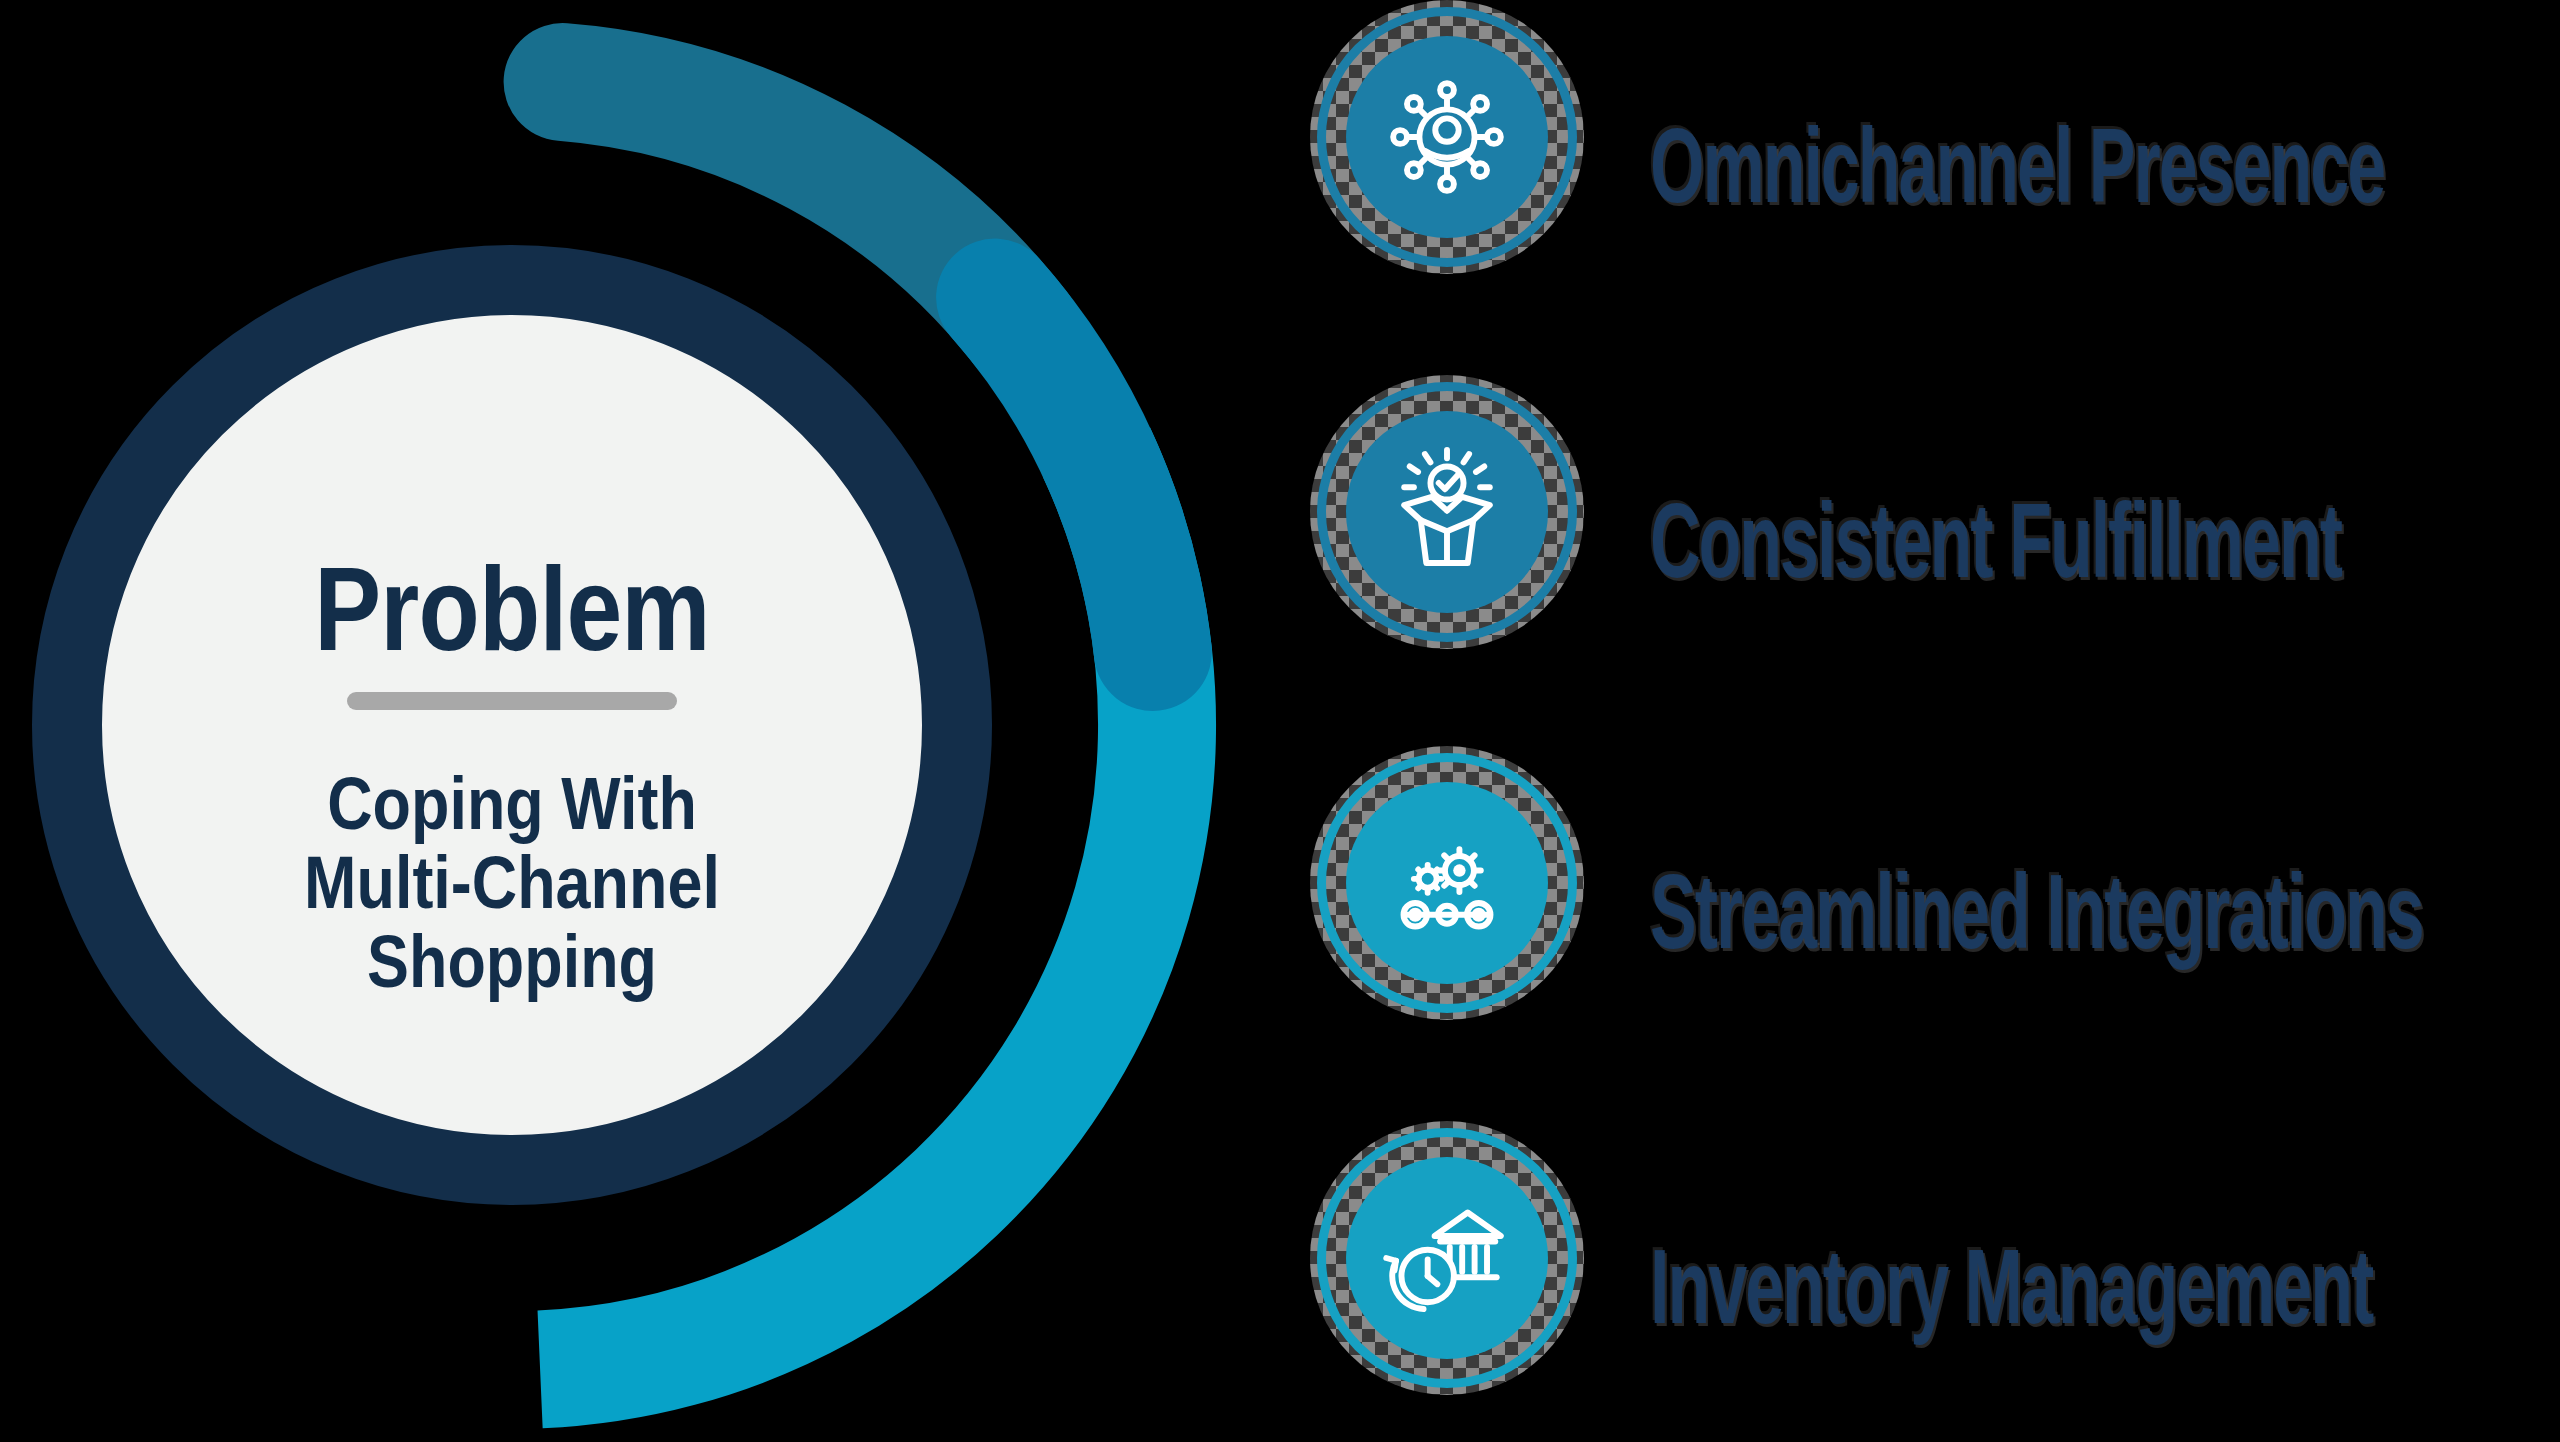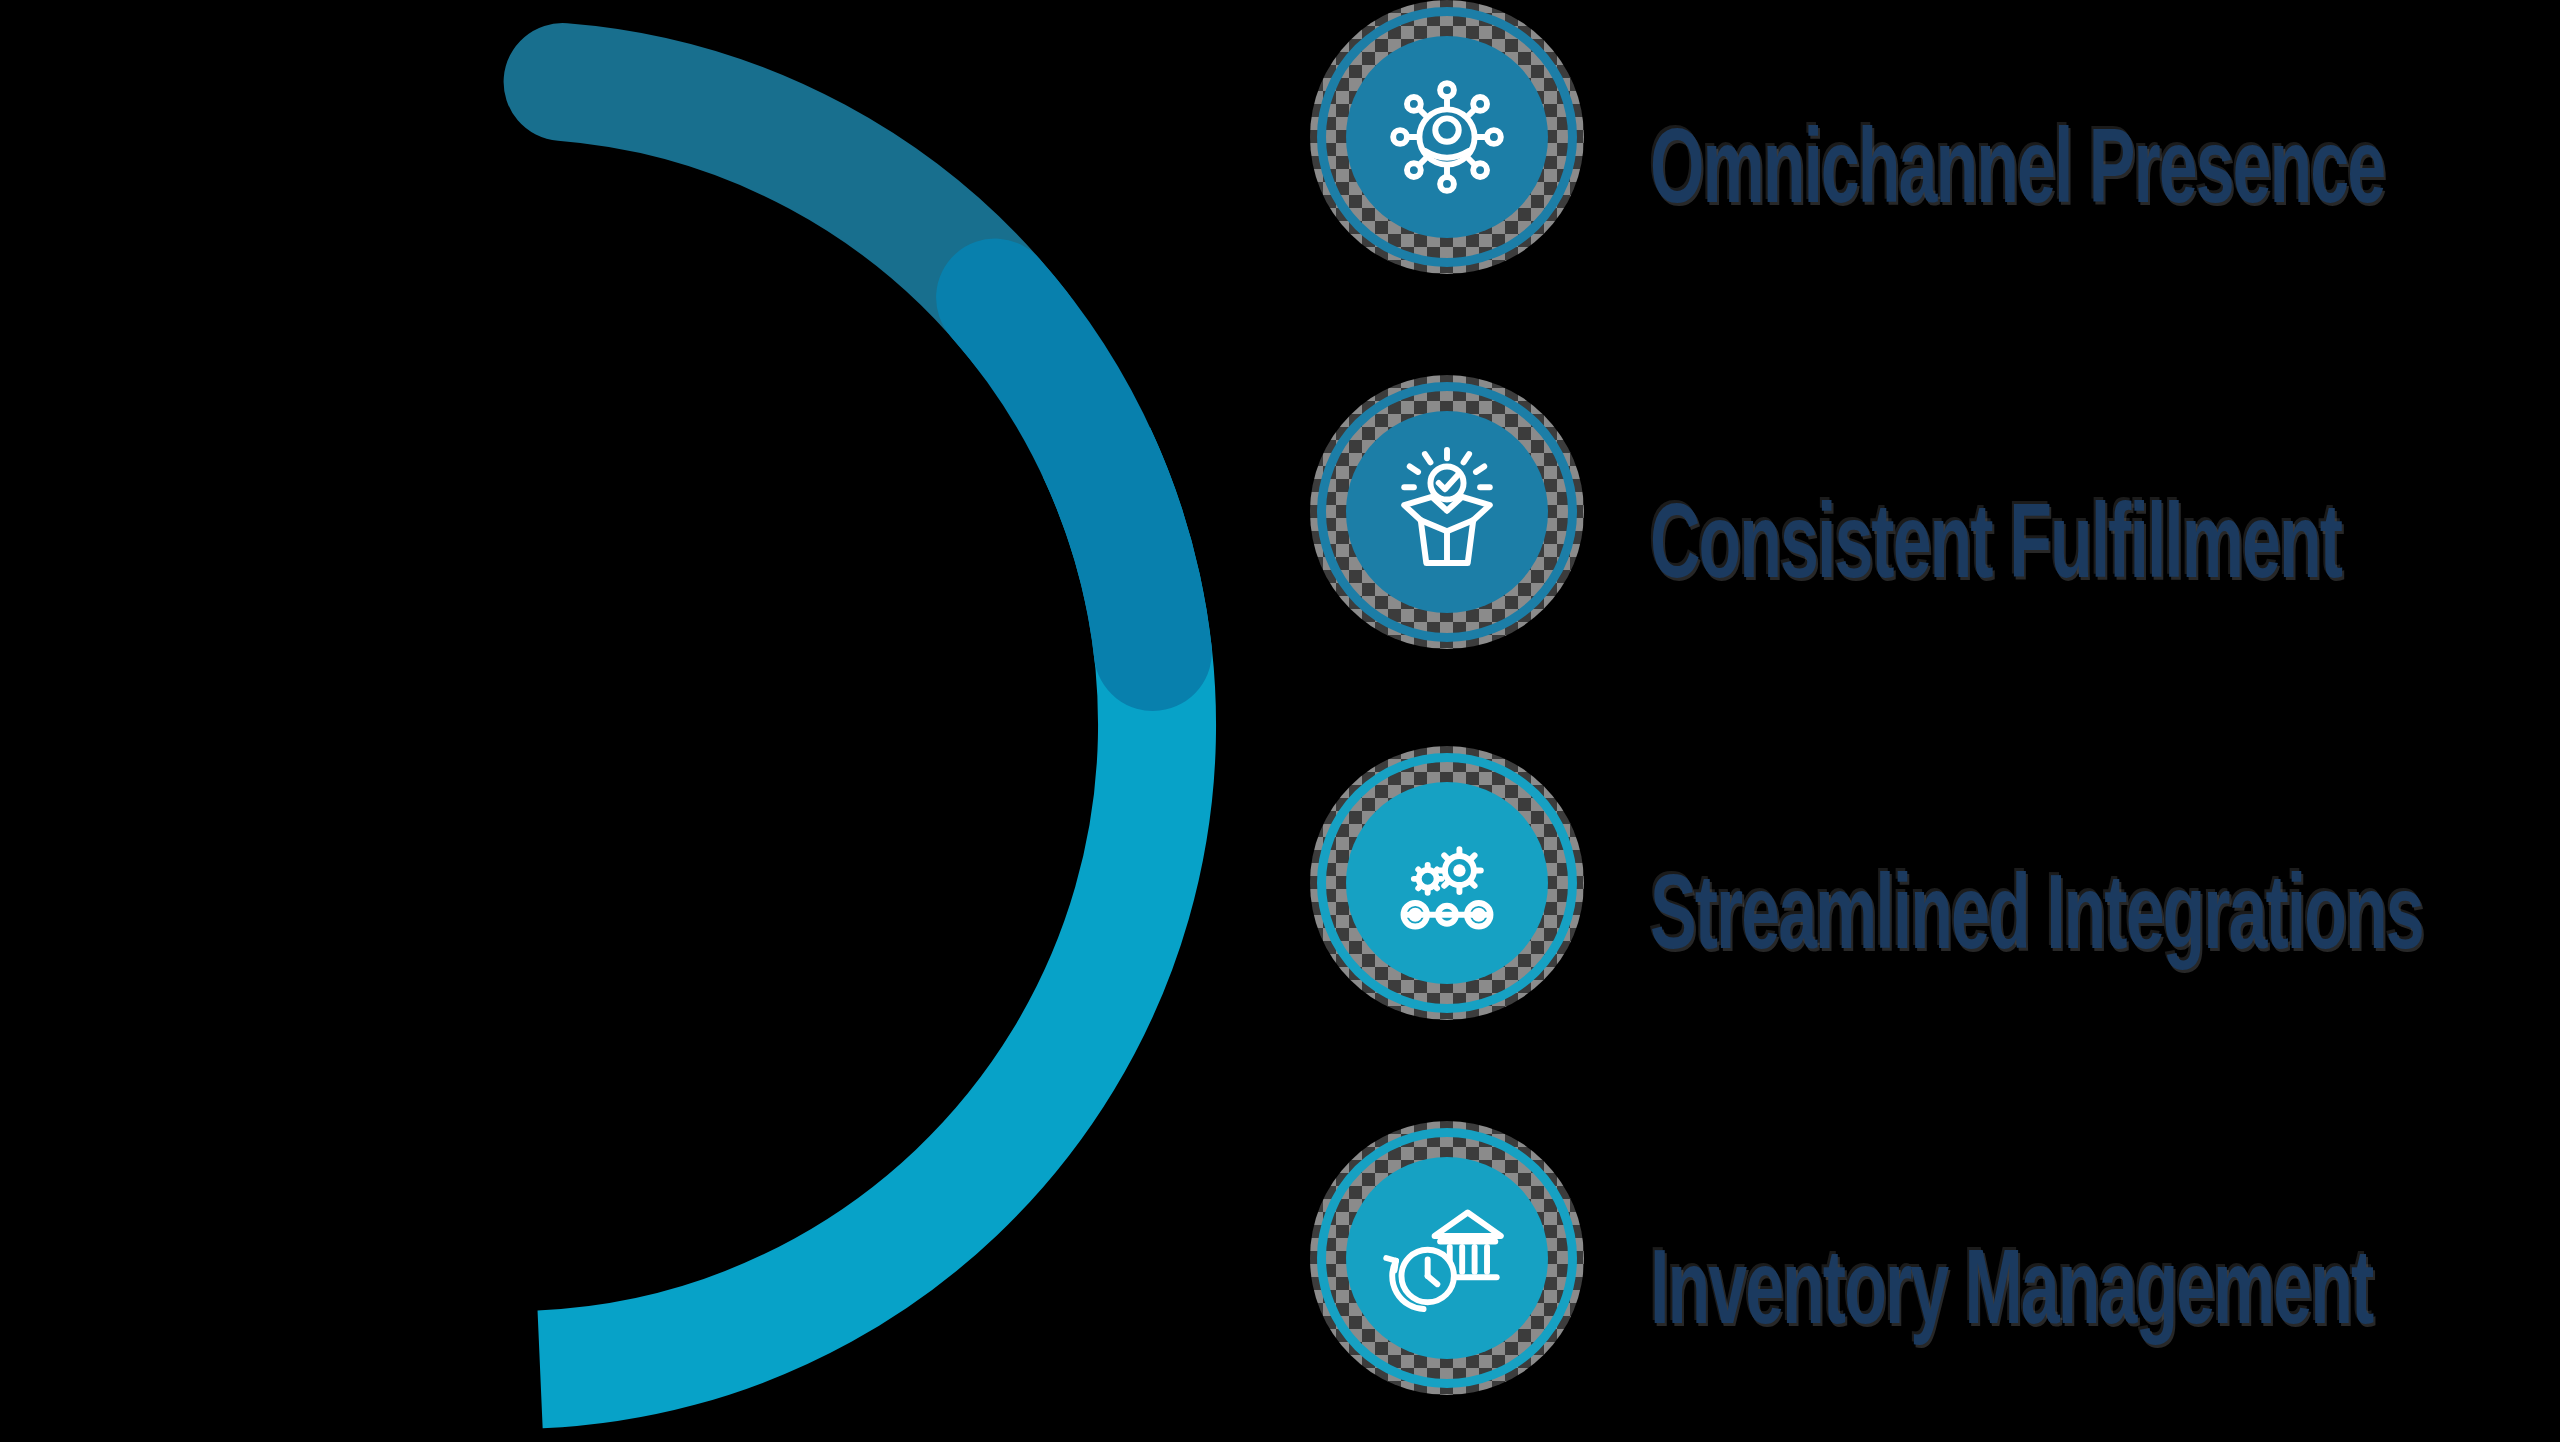--- a/index.html
+++ b/index.html
@@ -44,20 +44,27 @@
 <body>
 
 <div class="stage">
 
   <svg class="arc-svg" width="2560" height="1442" viewBox="0 0 2560 1442">
     <path d="M 562.6 82 A 645 645 0 0 1 1020.3 327.9" stroke="var(--arc-dark,#186f8e)" stroke-width="118" fill="none" stroke-linecap="round"></path>
     <path d="M 1096.6 452.4 A 645 645 0 0 1 540.1 1369.4" stroke="var(--arc-light,#07a2c8)" stroke-width="118" fill="none" stroke-linecap="butt"></path>
     <path d="M 995.1 297.6 A 645 645 0 0 1 1152.9 652.0" stroke="var(--arc-mid,#0880ad)" stroke-width="118" fill="none" stroke-linecap="round"></path>
   </svg>
 
+  <div class="main-circle">
+    <div class="title">Problem</div>
+    <div class="divider"></div>
+    <div class="subtitle sub-0">Coping With</div>
+    <div class="subtitle sub-1">Multi-Channel</div>
+    <div class="subtitle sub-2">Shopping</div>
+  </div>
 
   <div class="row row-0">
     <div class="icon-wrap muted">
       <div class="checker"></div>
       <div class="ring"></div>
       <div class="fill">
         <svg viewBox="0 0 100 100" class="glyph">
           <circle cx="50" cy="50" r="20"></circle>
           <circle cx="50" cy="45" r="8.5"></circle>
           <path d="M34 60 Q50 70 66 60"></path>

